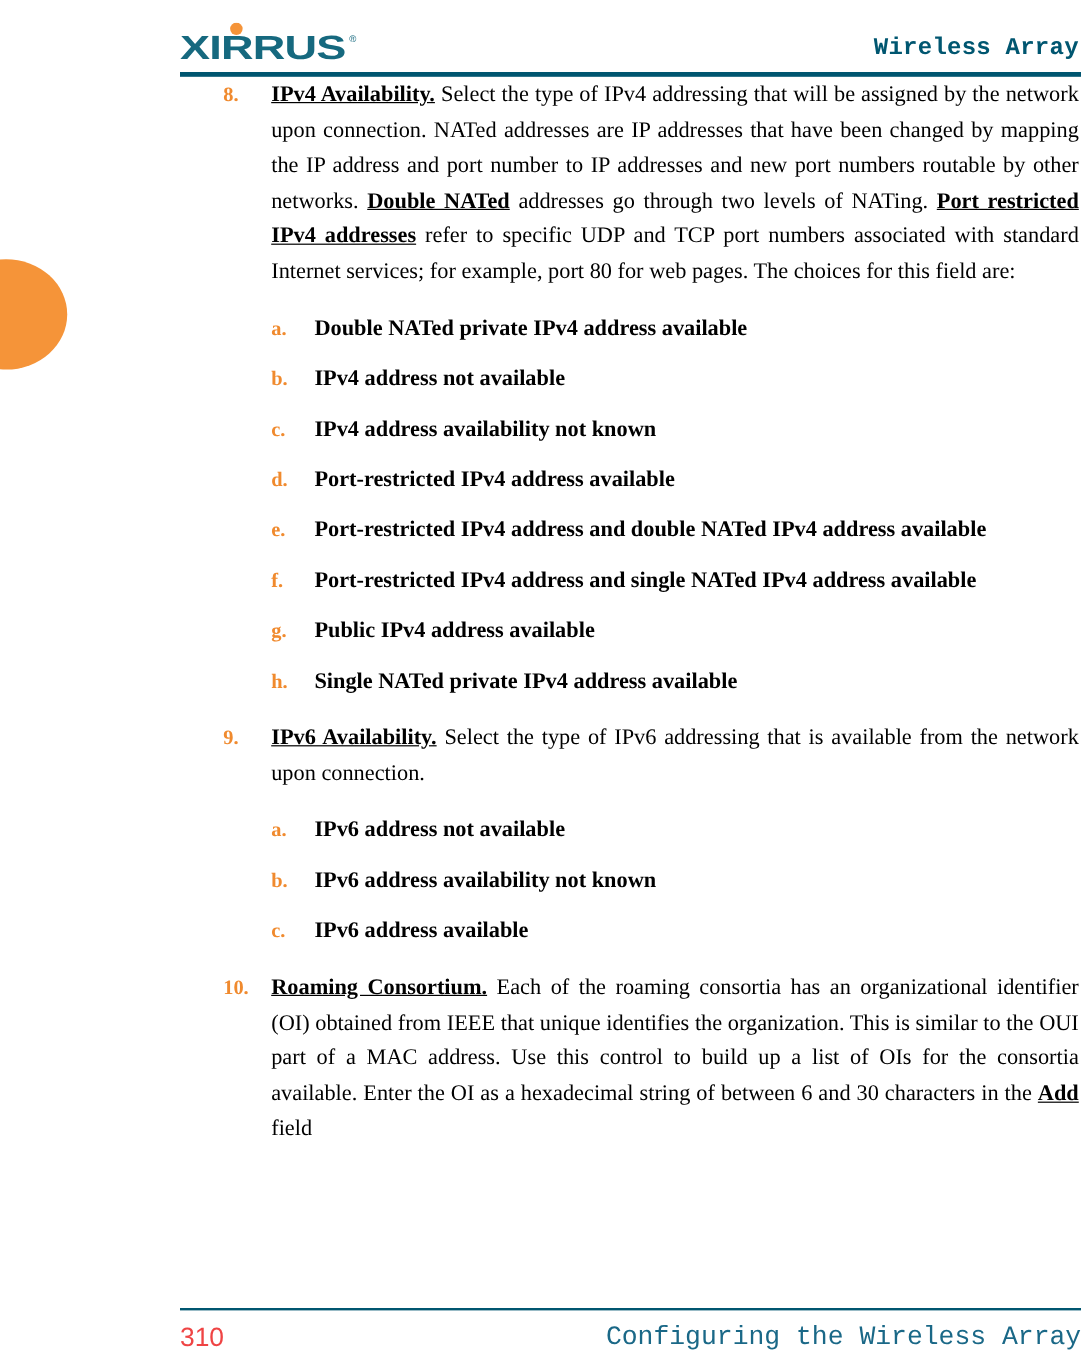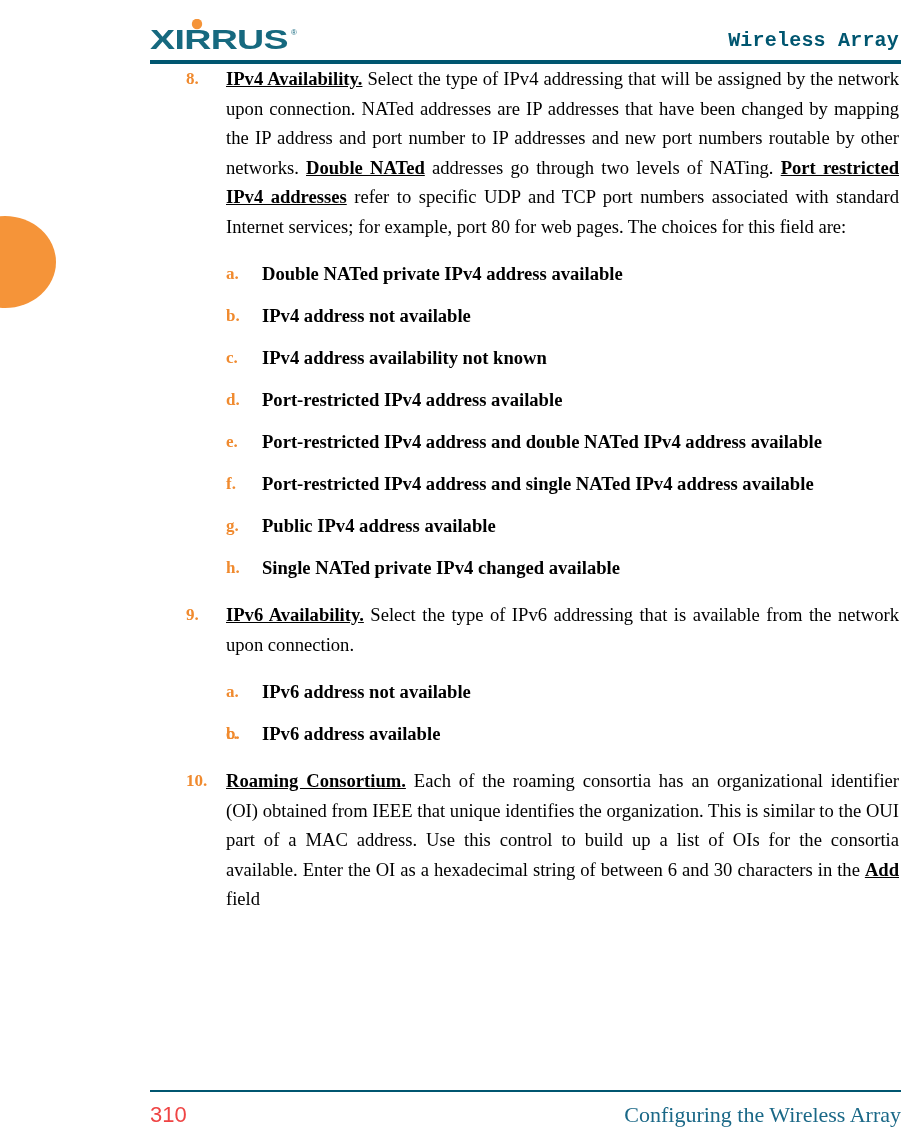--- a/index.html
+++ b/index.html
@@ -144,21 +144,21 @@
     top: 12px;
     font-family: "Liberation Sans", "DejaVu Sans", sans-serif;
     font-size: 22px;
     color: #ef4444;
     text-align: center;
   }
   .footer-section {
     position: absolute;
     right: 0;
     top: 12px;
-    font-family: Liberation Serif, serif;
+    font-family: Liberation Mono, monospace;
     font-size: 22px;
     color: #1a6887;
     white-space: nowrap;
   }
 </style>
 </head>
 <body>
 
 <div class="edge-tab"></div>
 
@@ -209,34 +209,35 @@
   <div class="subitem justify-all">
     <span class="marker">f.</span>
     <span>Port-restricted IPv4 address and single NATed IPv4 address available</span>
   </div>
   <div class="subitem">
     <span class="marker">g.</span>
     <span>Public IPv4 address available</span>
   </div>
   <div class="subitem">
     <span class="marker">h.</span>
-    <span>Single NATed private IPv4 changed available</span>
+    <span>Single NATed private IPv4 address available</span>
   </div>
 
   <div class="item gap-before">
     <span class="marker">9.</span>
     <span class="item-body"><b>IPv6 Availability.</b><span> Select the type of IPv6 addressing that is available from the network upon connection.</span></span>
   </div>
 
   <div class="subitem gap-before">
     <span class="marker">a.</span>
     <span>IPv6 address not available</span>
   </div>
   <div class="subitem">
     <span class="marker">b.</span>
+    <span>IPv6 address availability not known</span>
   </div>
   <div class="subitem">
     <span class="marker">c.</span>
     <span>IPv6 address available</span>
   </div>
 
   <div class="item gap-before">
     <span class="marker wide">10.</span>
     <span class="item-body"><b>Roaming Consortium.</b><span> Each of the roaming consortia has an organizational identifier (OI) obtained from IEEE that unique identifies the organization. This is similar to the OUI part of a MAC address. Use this control to build up a list of OIs for the consortia available. Enter the OI as a hexadecimal string of between 6 and 30 characters in the </span><b>Add</b><span> field</span></span>
   </div>

